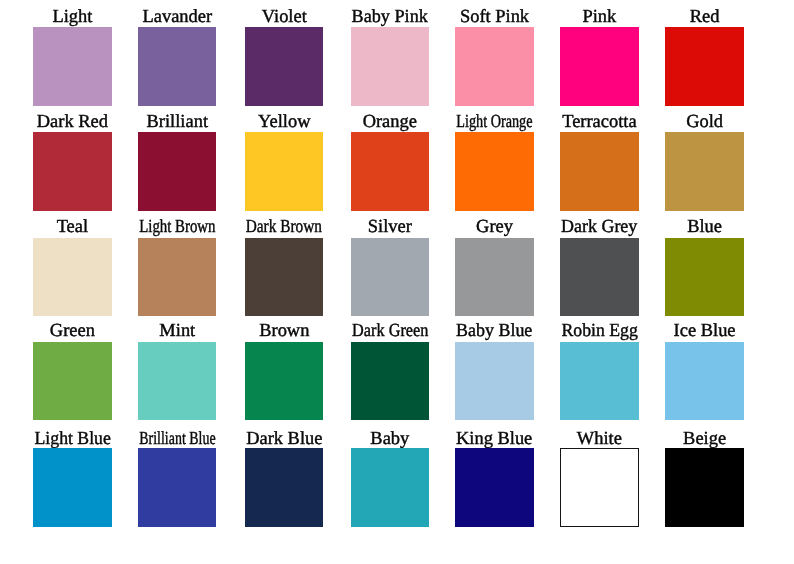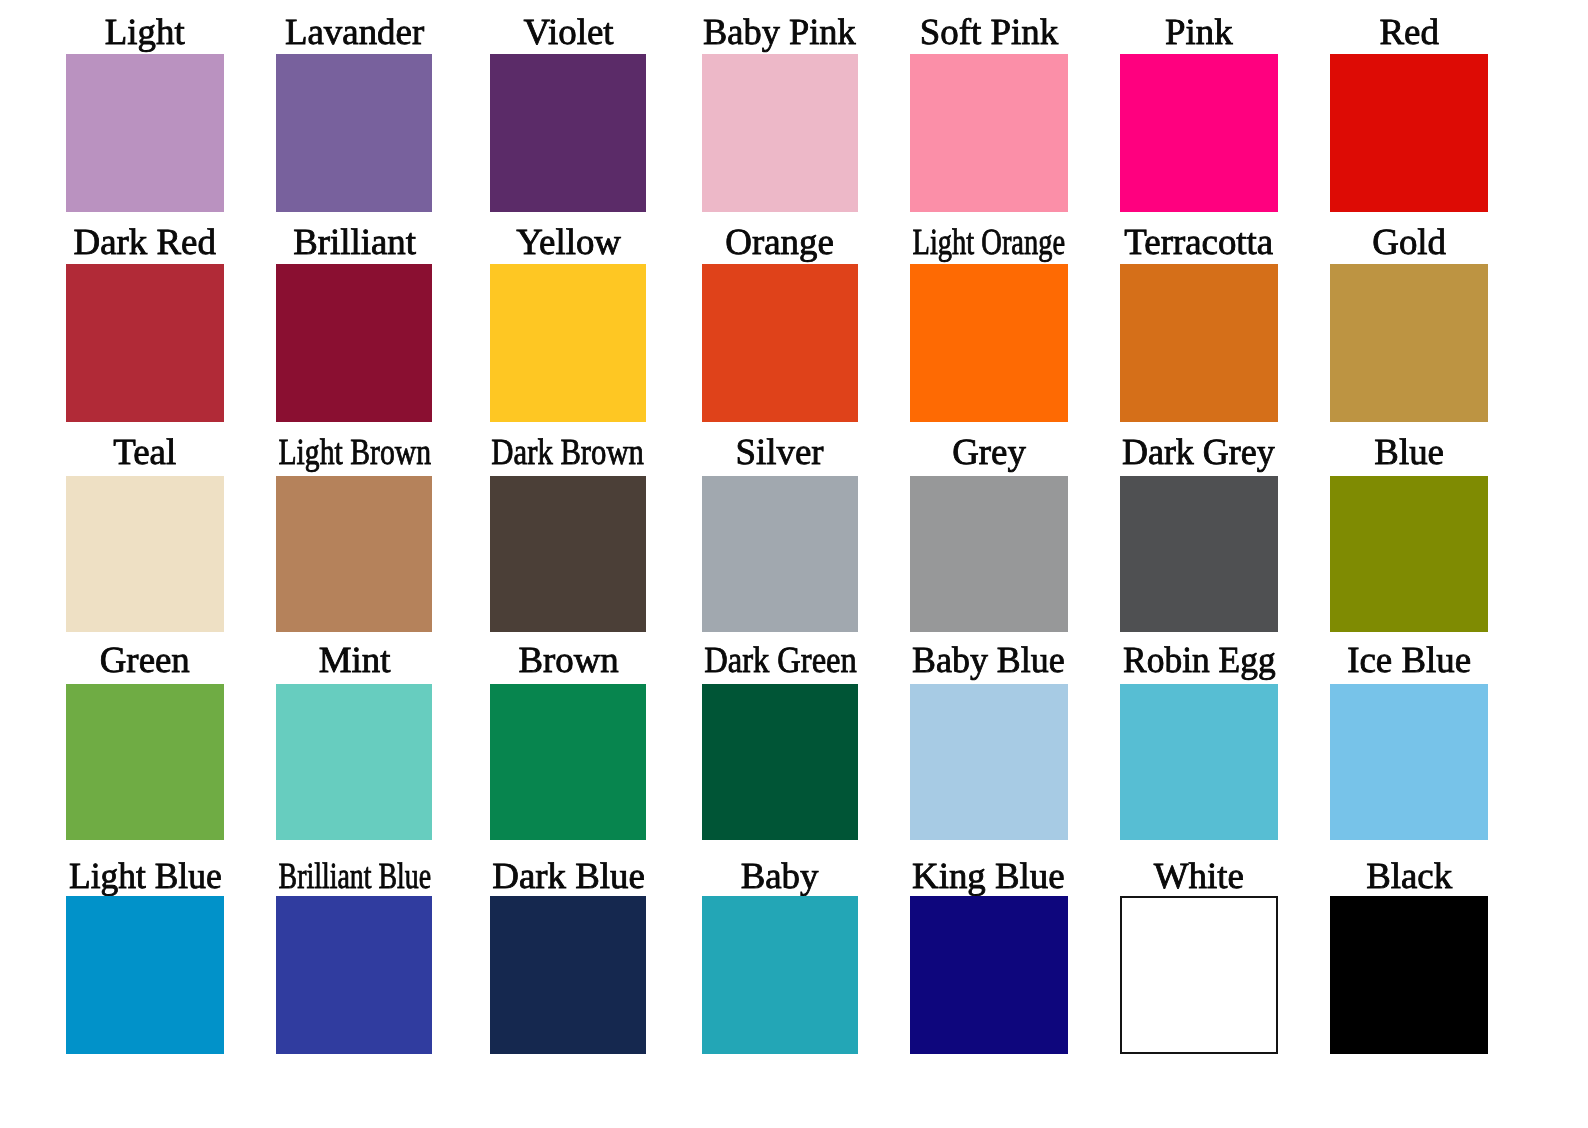--- a/index.html
+++ b/index.html
@@ -162,17 +162,17 @@
   </div>
   <div class="cell" style="left:455.3px;top:448.3px">
    <div class="label" style="top:-19.8px"><i style="transform: scale(0.999836, 1);">King Blue</i></div>
    <div class="sw" style="background: rgb(14, 6, 125);"></div>
   </div>
   <div class="cell" style="left:560.2px;top:448.3px">
    <div class="label" style="top:-19.8px"><i>White</i></div>
    <div class="sw bordered" style="background: rgb(255, 255, 255);"></div>
   </div>
   <div class="cell" style="left:665.4px;top:448.3px">
-   <div class="label" style="top:-19.8px"><i>Black</i></div>
+   <div class="label" style="top:-19.8px"><i>Beige</i></div>
    <div class="sw" style="background: rgb(0, 0, 0);"></div>
   </div>
 </div>
 </div>
 
 </body></html>

